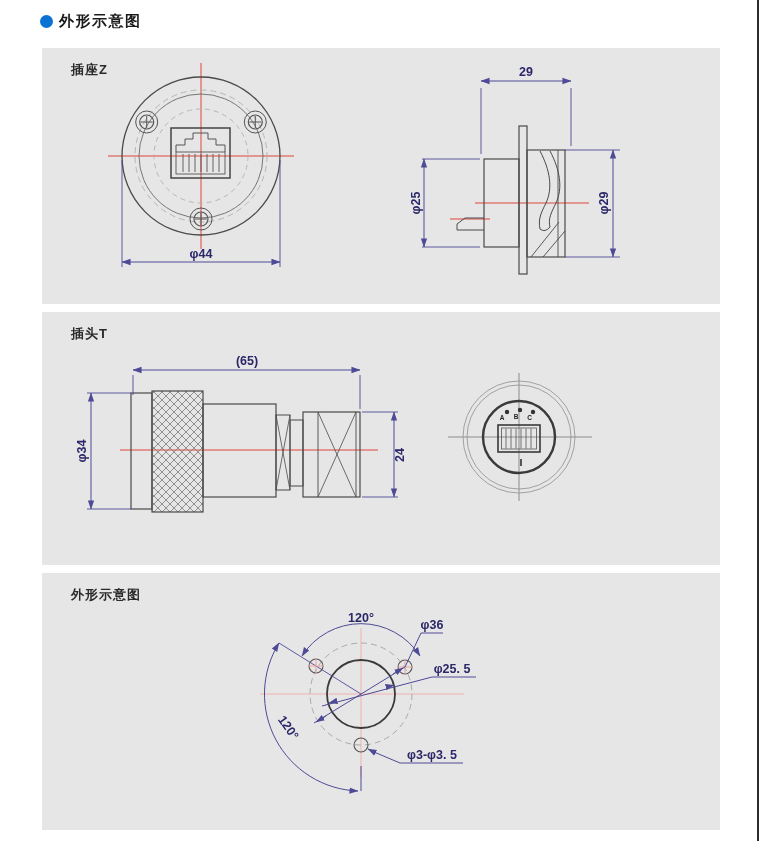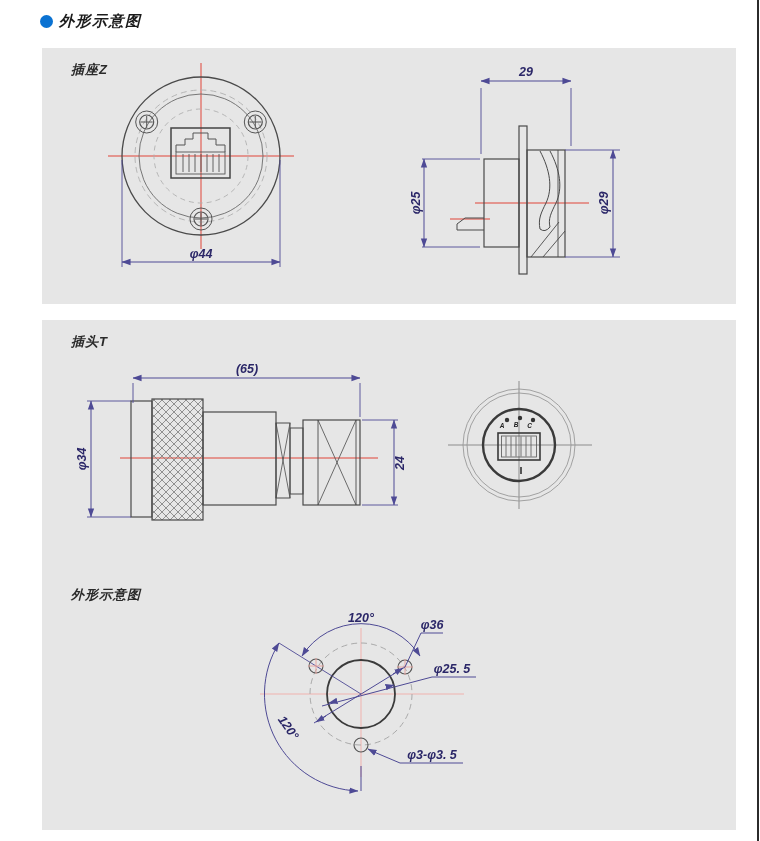--- a/index.html
+++ b/index.html
@@ -1,23 +1,23 @@
 <!DOCTYPE html>
 <html><head>
 <meta charset="utf-8">
 <style>
   html,body{margin:0;padding:0;background:#ffffff;}
   .page{position:relative;width:760px;height:841px;background:#ffffff;overflow:hidden;
-        font-family:"Liberation Sans","DejaVu Sans",sans-serif;font-style:italic;}
+        font-family:"Liberation Sans","DejaVu Sans",sans-serif;}
   .header{position:absolute;left:40px;top:12px;display:flex;align-items:center;gap:6px;}
   .dot{width:13px;height:13px;border-radius:50%;background:#0a72d2;}
   .header-title{font-size:15px;font-weight:bold;color:#1b1b1b;letter-spacing:1.5px;}
-  .panel{position:absolute;left:42px;width:678px;background:#e6e6e6;padding-left:16px;}
+  .panel{position:absolute;left:42px;width:678px;background:#e6e6e6;}
   .p1{top:48px;height:256px;}
-  .p2{top:312px;height:253px;margin-top:8px;}
+  .p2{top:312px;height:253px;}
   .p3{top:573px;height:257px;}
   .panel-label{position:absolute;left:29px;top:13px;font-size:13px;font-weight:bold;color:#2a2a2a;letter-spacing:1px;}
   .panel svg{position:absolute;left:0;top:0;}
   svg text{font-family:"Liberation Sans","DejaVu Sans",sans-serif;font-weight:bold;
            fill:#2b2768;font-size:12.5px;}
   svg text.tiny{font-size:6.5px;fill:#222;}
   .right-edge{position:absolute;left:757px;top:0;width:2px;height:841px;background:#2b2b2b;}
 </style>
 </head>
 <body>

